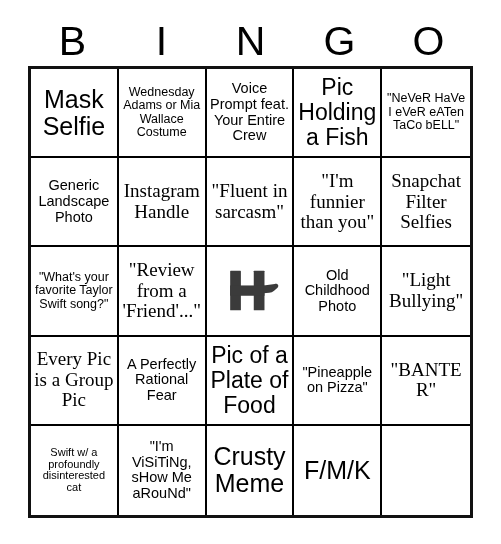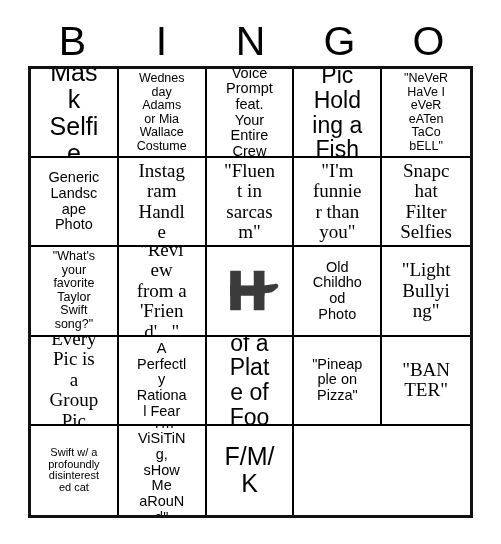--- a/index.html
+++ b/index.html
@@ -59,21 +59,21 @@
   }
 
   .cell {
     box-sizing: border-box;
     border-right: 2px solid #000000;
     border-bottom: 2px solid #000000;
     display: flex;
     align-items: center;
     justify-content: center;
     text-align: center;
-    padding: 2px 17px;
+    padding: 2px 3px;
     overflow: hidden;
     background: #ffffff;
   }
   .cell:nth-child(5n) { border-right: none; }
   .cell:nth-child(n+21) { border-bottom: none; }
 
   .cell-text {
     display: block;
     width: 100%;
     line-height: 1.08;
@@ -184,17 +184,20 @@
     <div class="cell">
       <span class="cell-text fs-md">"BANTER"</span>
     </div>
     <div class="cell">
       <span class="cell-text fs-xxs">Swift w/ a profoundly disinterested cat</span>
     </div>
     <div class="cell">
       <span class="cell-text fs-sm">"I'm ViSiTiNg, sHow Me aRouNd"</span>
     </div>
     <div class="cell">
+      <span class="cell-text fs-xl">Crusty Meme</span>
+    </div>
+    <div class="cell">
       <span class="cell-text fs-xl">F/M/K</span>
     </div>
 
   </div>
 </div>
 
 </body></html>

